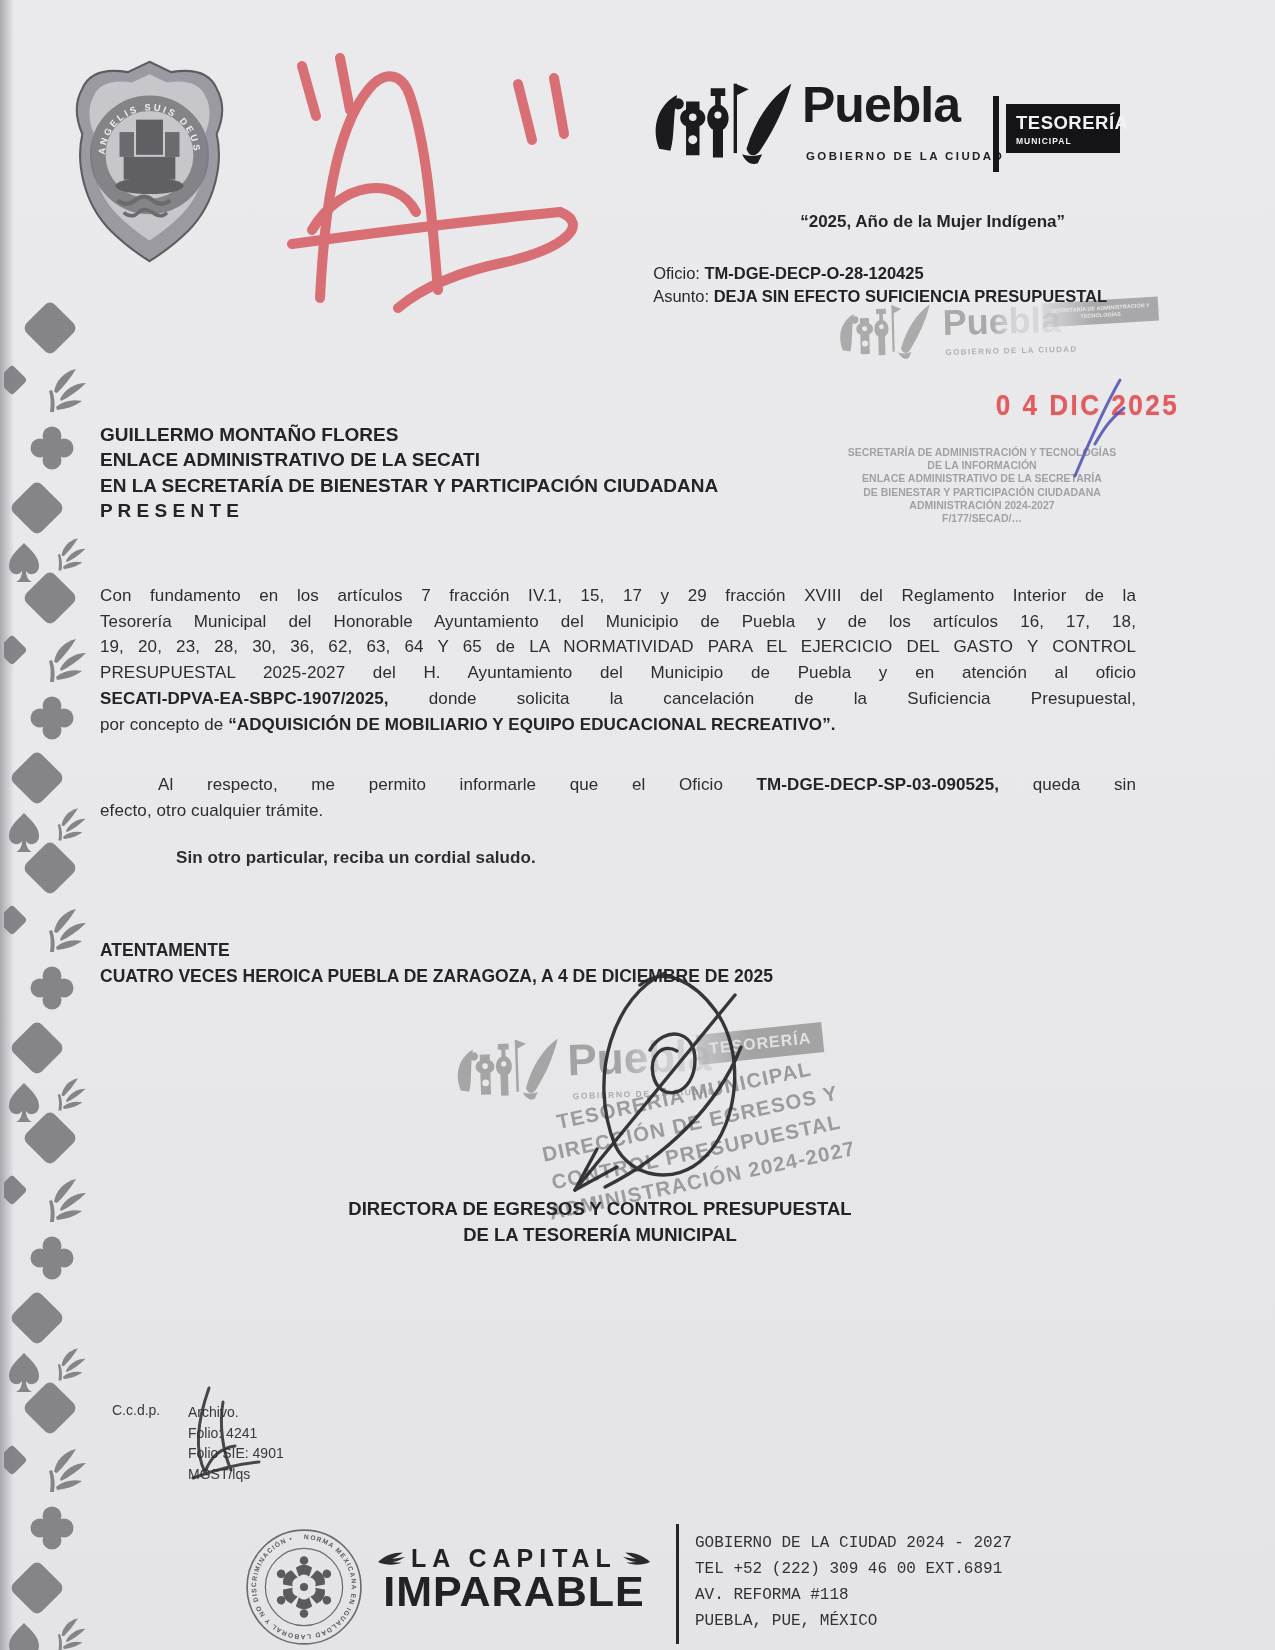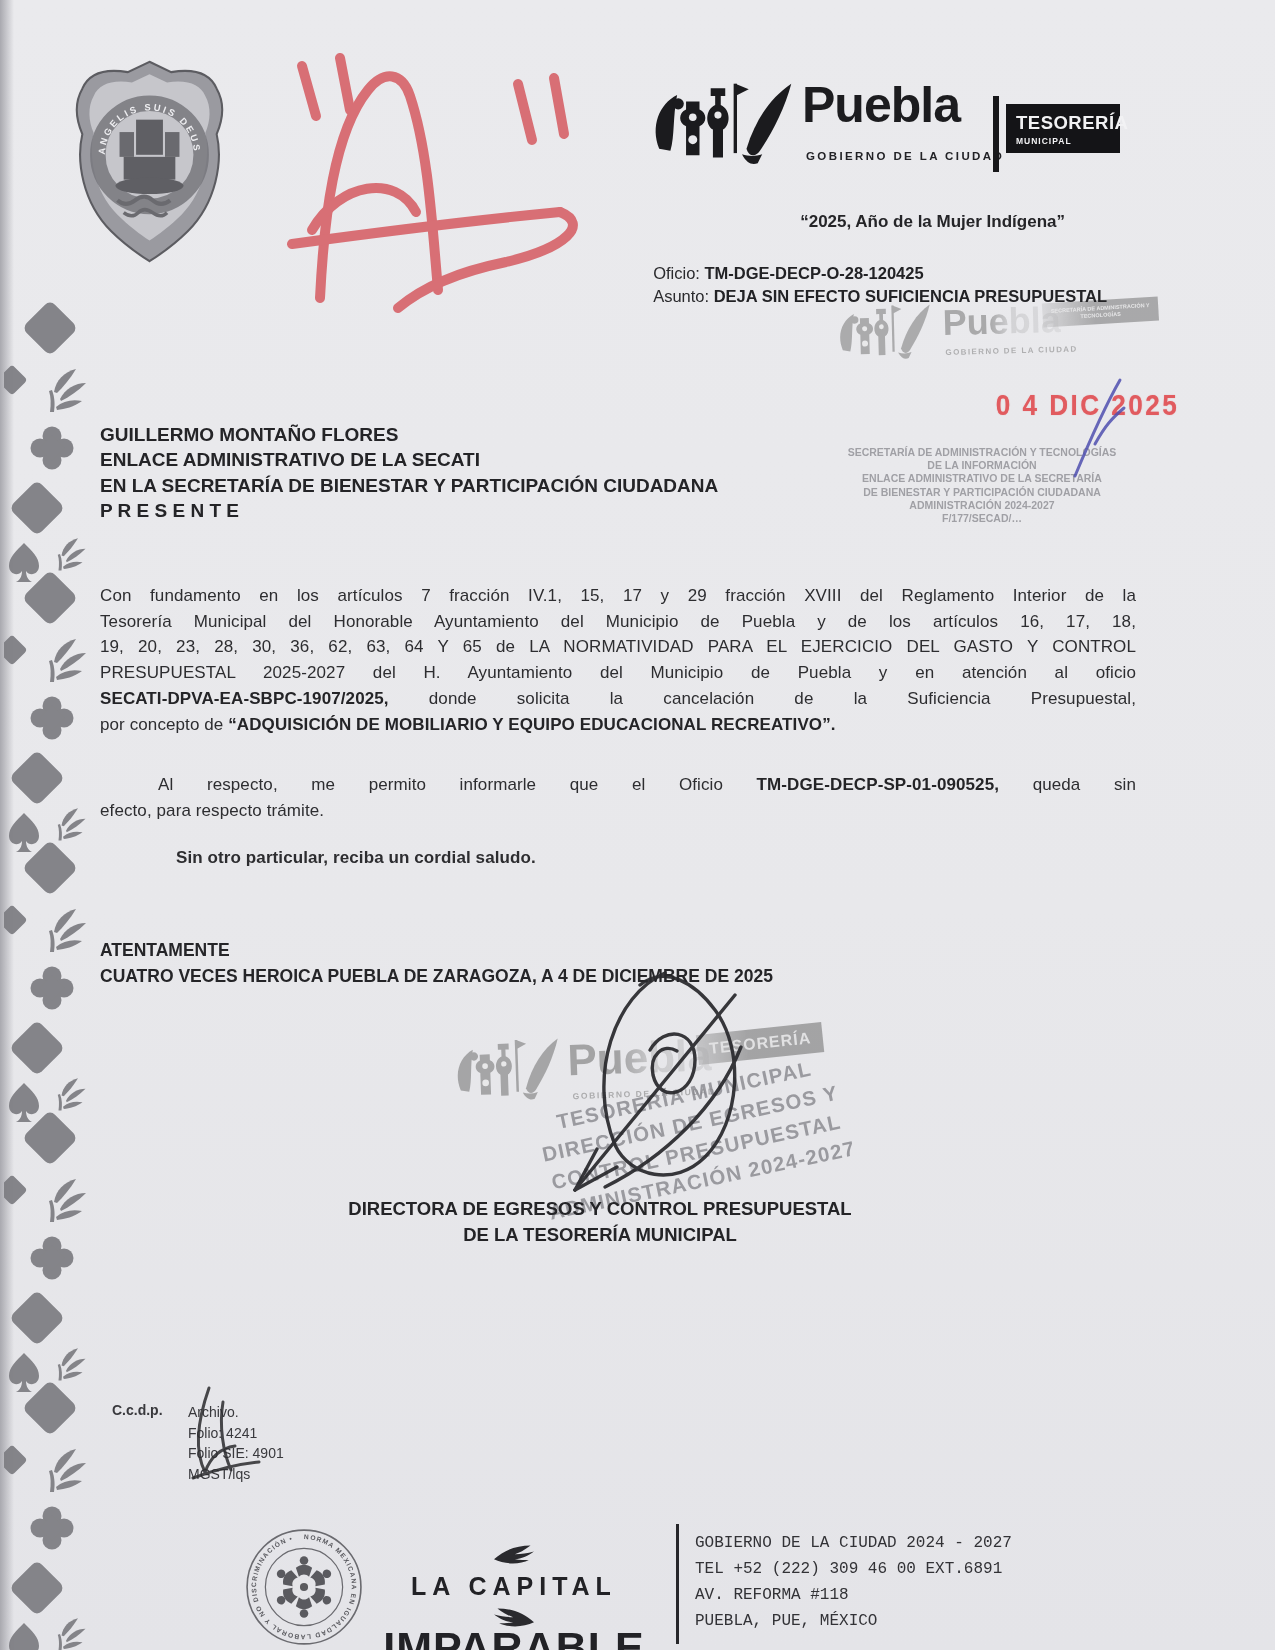--- a/index.html
+++ b/index.html
@@ -82,29 +82,29 @@
                 color:#dedee2;font-size:16px;font-weight:800;letter-spacing:1px;}
   .sig-stamp-text{position:absolute;left:505px;top:1118px;width:360px;text-align:center;
                   transform:rotate(-12deg);transform-origin:left top;font-size:20.5px;
                   font-weight:700;letter-spacing:1.2px;line-height:29px;color:#85858b;
                   opacity:.78;z-index:3;}
   .sig-pen{position:absolute;left:545px;top:955px;z-index:7;}
   .sig-name{position:absolute;left:270px;top:1196px;width:660px;text-align:center;
             font-size:18.5px;font-weight:800;line-height:25.5px;color:#242427;z-index:6;}
 
   
-  .ccdp-label{position:absolute;left:112px;top:1402px;font-size:14px;font-weight:700;color:#39393d;z-index:5;}
+  .ccdp-label{position:absolute;left:112px;top:1402px;font-size:14px;font-weight:400;color:#39393d;z-index:5;}
   .ccdp-lines{position:absolute;left:188px;top:1402px;font-size:14px;line-height:20.5px;
               color:#39393d;z-index:5;}
   .ccdp-pen{position:absolute;left:175px;top:1380px;z-index:6;}
 
   
   .seal{position:absolute;left:243px;top:1526px;color:#5a5a5f;z-index:4;}
   .slogan{position:absolute;left:378px;top:1544px;width:272px;text-align:center;color:#222226;z-index:4;}
-  .slogan .row1{display:flex;align-items:center;justify-content:center;gap:6px;flex-direction:column;}
+  .slogan .row1{display:flex;align-items:center;justify-content:center;gap:6px;}
   .slogan .t1{font-size:25px;font-weight:800;letter-spacing:6px;white-space:nowrap;}
   .slogan .t2{font-size:43px;font-weight:800;letter-spacing:1px;margin-top:-6px;}
   .wingL,.wingR{color:#2a2a2e;}
   .wingR{transform:scale(-1,1);}
   .contact{position:absolute;left:676px;top:1524px;border-left:3px solid #26262a;
            padding:6px 0 10px 16px;font-family:"Liberation Mono","DejaVu Sans Mono",monospace;
            font-size:16px;line-height:26px;color:#323236;z-index:5;}
 </style>
 </head>
 <body>
@@ -258,22 +258,22 @@
   <div class="para p1">
     <div class="jl"><span>Con fundamento en los artículos 7 fracción IV.1, 15, 17 y 29 fracción XVIII del Reglamento Interior de la</span></div>
     <div class="jl"><span>Tesorería Municipal del Honorable Ayuntamiento del Municipio de Puebla y de los artículos 16, 17, 18,</span></div>
     <div class="jl"><span>19, 20, 23, 28, 30, 36, 62, 63, 64 Y 65 de LA NORMATIVIDAD PARA EL EJERCICIO DEL GASTO Y CONTROL</span></div>
     <div class="jl"><span>PRESUPUESTAL 2025-2027 del H. Ayuntamiento del Municipio de Puebla y en atención al oficio</span></div>
     <div class="jl"><b>SECATI-DPVA-EA-SBPC-1907/2025,</b><span> donde solicita la cancelación de la Suficiencia Presupuestal,</span></div>
     <div><span>por concepto de </span><b>“ADQUISICIÓN DE MOBILIARIO Y EQUIPO EDUCACIONAL RECREATIVO”.</b></div>
   </div>
 
   <div class="para p2">
-    <div class="jl ind1"><span>Al respecto, me permito informarle que el Oficio </span><b>TM-DGE-DECP-SP-01-090525,</b><span> queda sin</span></div>
-    <div><span>efecto, para respecto trámite.</span></div>
+    <div class="jl ind1"><span>Al respecto, me permito informarle que el Oficio </span><b>TM-DGE-DECP-SP-03-090525,</b><span> queda sin</span></div>
+    <div><span>efecto, otro cualquier trámite.</span></div>
   </div>
 
   <div class="para p3 ind2">
     <span>Sin otro particular, reciba un cordial saludo.</span>
   </div>
 
   <div class="closing">
     <div>ATENTAMENTE</div>
     <div>CUATRO VECES HEROICA PUEBLA DE ZARAGOZA, A 4 DE DICIEMBRE DE 2025</div>
   </div>

